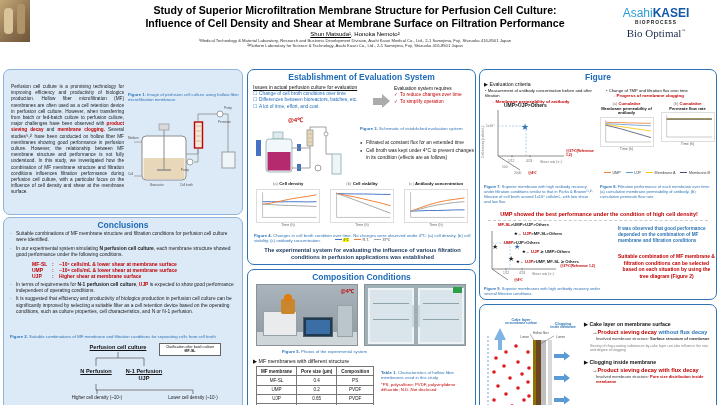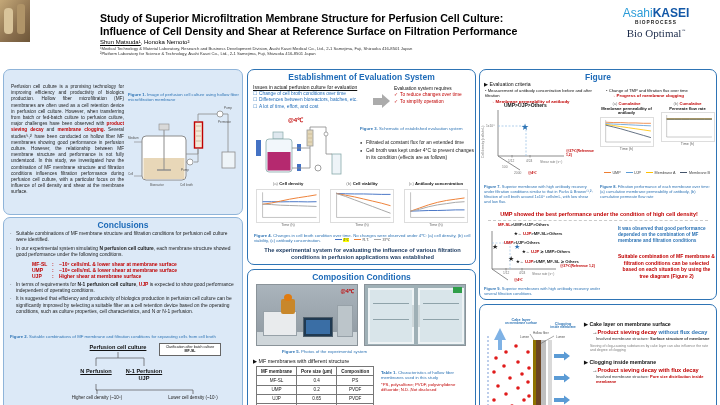--- a/index.html
+++ b/index.html
@@ -58,24 +58,24 @@
 </head>
 <body>
 
 <div class="poster">
 
   <div class="abs" style="left:0;top:0;width:30px;height:42px;background:linear-gradient(130deg,#c4a878,#8a6f4e 60%,#6e5638);overflow:hidden">
     <div class="abs" style="left:4px;top:8px;width:9px;height:26px;background:#d9c49a;border-radius:4px"></div>
     <div class="abs" style="left:17px;top:4px;width:8px;height:30px;background:#b09468;border-radius:3px"></div>
   </div>
 
-  <div class="abs" style="left:100px;top:12px;width:510px;text-align:left">
+  <div class="abs" style="left:100px;top:4px;width:510px;text-align:center">
     <div style="font-size:10.6px;font-weight:bold;line-height:1.18;color:#000">
       <div>Study of Superior Microfiltration Membrane Structure for Perfusion Cell Culture:</div>
-      <div>Influence of Cell Density and Shear at Reference Surface on Filtration Performance</div>
+      <div>Influence of Cell Density and Shear at Membrane Surface on Filtration Performance</div>
     </div>
     <div style="font-size:6px;margin-top:2px;color:#000">
       <span class="u">Shun Matsuda¹</span><span>, Honoka Nemoto²</span>
     </div>
     <div style="font-size:4.2px;color:#333;margin-top:1px">¹Medical Technology &amp; Material Laboratory, Research and Business Development Division, Asahi Kasei Medical Co., Ltd., 2-1 Samejima, Fuji, Shizuoka 416-8501  Japan</div>
     <div style="font-size:4.2px;color:#333">²Platform Laboratory for Science &amp; Technology, Asahi Kasei Co., Ltd., 2-1 Samejima, Fuji, Shizuoka 416-8501  Japan</div>
   </div>
 
   <div class="abs" style="left:596px;top:7px;width:120px;text-align:center">
     <div style="font-size:12px;line-height:1">

